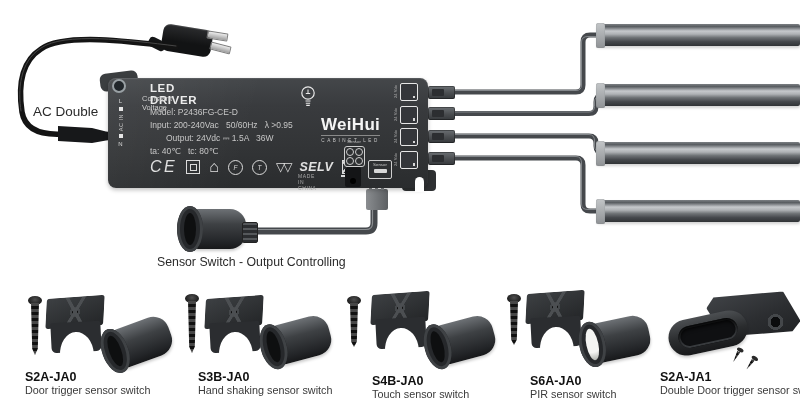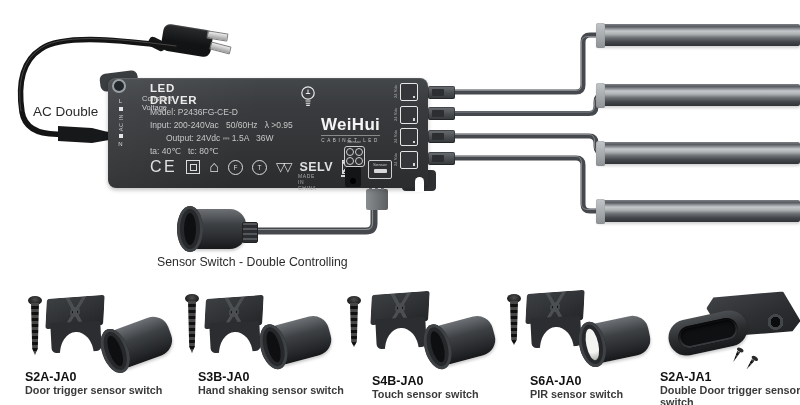--- a/index.html
+++ b/index.html
@@ -21,21 +21,21 @@
   .drv-ear{left:100px;top:72px;width:38px;height:18px;background:#3b3e40;border-radius:6px;transform:rotate(-7deg);}
   .drv-hole{left:112px;top:79px;width:10px;height:10px;border-radius:50%;background:#21262a;border:2px solid #99a0a4;z-index:3;}
   .drv-flange{left:402px;top:170px;width:34px;height:21px;background:#2e3032;border-radius:4px;}
   .drv-notch{left:415px;top:177px;width:9px;height:15px;background:#fff;border-radius:5px 5px 0 0;z-index:3;}
   .drv-body{left:108px;top:78px;width:320px;height:110px;background:linear-gradient(180deg,#44474a,#393b3e 25%,#323436 65%,#2a2c2e);border-radius:8px;box-shadow:0 2px 4px rgba(0,0,0,.25), inset 0 1px 1px rgba(255,255,255,.12);z-index:2;}
   .drv-sheen{left:108px;top:78px;width:320px;height:110px;border-radius:8px;background:linear-gradient(105deg,rgba(255,255,255,.06),rgba(255,255,255,0) 45%);z-index:2;}
   .dt{color:#d9d9d9;z-index:4;}
   .dt-title{left:150px;top:82px;font-size:11.5px;font-weight:bold;letter-spacing:.6px;color:#ececec;}
   .dt-sub{left:142px;top:94px;font-size:7.5px;color:#cfcfcf;}
   .dt-line{font-size:8.5px;color:#c7c7c7;}
-  .certs{left:150px;top:155px;height:24px;display:flex;align-items:center;gap:9px;z-index:4;color:#e0e0e0;}
+  .certs{left:150px;top:155px;height:24px;display:flex;align-items:center;gap:9px;z-index:4;color:#e0e0e0;font-style:italic;}
   .ce-mark{font-size:16px;letter-spacing:2.5px;font-weight:500;}
   .ic-sq{width:12px;height:12px;border:1.4px solid #dcdcdc;display:flex;align-items:center;justify-content:center;}
   .ic-sq i{display:block;width:5px;height:5px;border:1px solid #dcdcdc;}
   .ic-house{font-size:16px;line-height:12px;}
   .ic-circ{width:13px;height:13px;border-radius:50%;border:1.2px solid #dcdcdc;font-size:6.5px;display:flex;align-items:center;justify-content:center;color:#dcdcdc;}
   .ic-tri{font-size:12px;letter-spacing:-2px;}
   .selv{font-size:12.5px;font-weight:bold;letter-spacing:.5px;}
   .ic-bin{width:10px;height:12px;border:1.2px solid #dcdcdc;background:linear-gradient(45deg,transparent 43%,#dcdcdc 46% 54%,transparent 57%),linear-gradient(-45deg,transparent 43%,#dcdcdc 46% 54%,transparent 57%);position:relative;}
   .ic-bin::after{content:'';position:absolute;left:-2px;right:-2px;bottom:-4px;height:1.6px;background:#dcdcdc;}
   .brand{left:300px;top:84px;display:flex;align-items:flex-start;gap:5px;z-index:4;}
@@ -72,21 +72,21 @@
   .sen-plug i{position:absolute;top:-6px;width:3px;height:7px;background:#808386;display:block;}
   .cyl-face{width:26px;height:46px;border-radius:50%;background:#26282b;box-shadow:inset 0 0 0 3px #3f4245;z-index:8;}
   .cyl-face::after{content:'';position:absolute;inset:7px;border-radius:50%;background:#0e0f10;}
   .cyl-body{background:linear-gradient(180deg,#6d7175,#3e4144 38%,#232528 82%,#17181a);border-radius:8px 16px 16px 8px;z-index:7;box-shadow:0 2px 3px rgba(0,0,0,.2);}
   .comb{left:242px;top:222px;width:14px;height:19px;background:repeating-linear-gradient(180deg,#55585b 0 2px,#2b2d30 2px 5px);border-radius:2px;z-index:7;border:1px solid #222;}
   .sen-label{left:157px;top:255px;font-size:12.3px;color:#2b2b2b;}
 
   
   .product{position:absolute;top:283px;width:165px;height:122px;margin-left:20px;}
   .p-title{position:absolute;font-size:12.5px;font-weight:bold;color:#111;}
-  .p-desc{position:absolute;font-size:10.8px;color:#3a3a3a;font-weight:bold;}
+  .p-desc{position:absolute;font-size:10.8px;color:#3a3a3a;}
   .screw{position:absolute;width:14px;}
   .screw .head{width:14px;height:9px;background:radial-gradient(ellipse at 50% 40%,#4e4e4e,#1a1a1a 75%);border-radius:50%;}
   .screw .shaft{width:8px;height:52px;margin:-2px auto 0;background:repeating-linear-gradient(180deg,#474747 0 3px,#101010 3px 6px);clip-path:polygon(0 0,100% 0,85% 88%,50% 100%,15% 88%);}
   .screw.small .shaft{height:44px;}
   .bracket{position:absolute;width:60px;}
   .bracket .top{width:58px;height:30px;background:linear-gradient(160deg,#3d4043,#232527),#232527;border-radius:3px;transform:rotate(-4deg) skewX(-7deg);position:relative;overflow:hidden;background-image:linear-gradient(60deg,transparent 47%,#4c4f52 48% 52%,transparent 53%),linear-gradient(-60deg,transparent 47%,#4c4f52 48% 52%,transparent 53%),radial-gradient(circle at 50% 50%,#111 0 3px,#45484b 3px 5px,transparent 5px),linear-gradient(160deg,#3d4043,#232527);}
   .bracket .legs{width:50px;height:30px;background:#2b2d30;margin:-5px auto 0;border-radius:2px 2px 5px 5px;position:relative;transform:rotate(-3deg);}
   .bracket .legs::after{content:'';position:absolute;left:50%;bottom:-7px;transform:translateX(-50%);width:34px;height:27px;background:#fff;border-radius:50% 50% 0 0/85% 85% 0 0;}
   .cyl{position:absolute;width:78px;height:48px;}
   .cyl .body{position:absolute;left:13px;top:3px;width:58px;height:40px;}
@@ -229,21 +229,21 @@
     </div>
   <div class="bar" style="top:200px">
       <span class="cap"></span>
     </div>
 
   <div class="grp">
     <div class="abs cyl-body" style="left:190px;top:209px;width:56px;height:40px"></div>
     <div class="abs cyl-face" style="left:177px;top:206px"></div>
     <div class="abs comb"></div>
   </div>
-  <div class="abs sen-label">Sensor Switch - Double Controlling</div>
+  <div class="abs sen-label">Sensor Switch - Output Controlling</div>
 
   <div class="product" style="left:5px">
     <div class="screw" style="left:3px;top:13px">
         <div class="head"></div>
         <div class="shaft"></div>
       </div>
     <div class="bracket" style="left:21px;top:14px">
         <div class="top"></div>
         <div class="legs"></div>
       </div>

